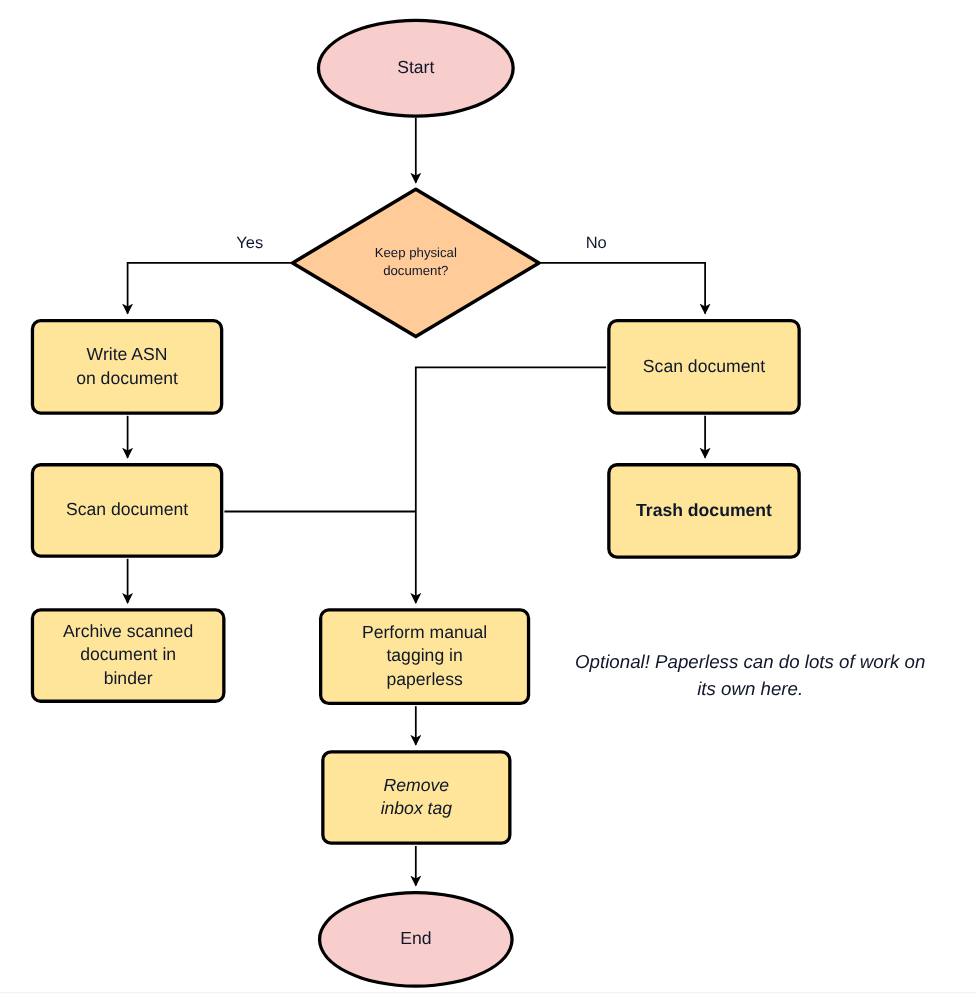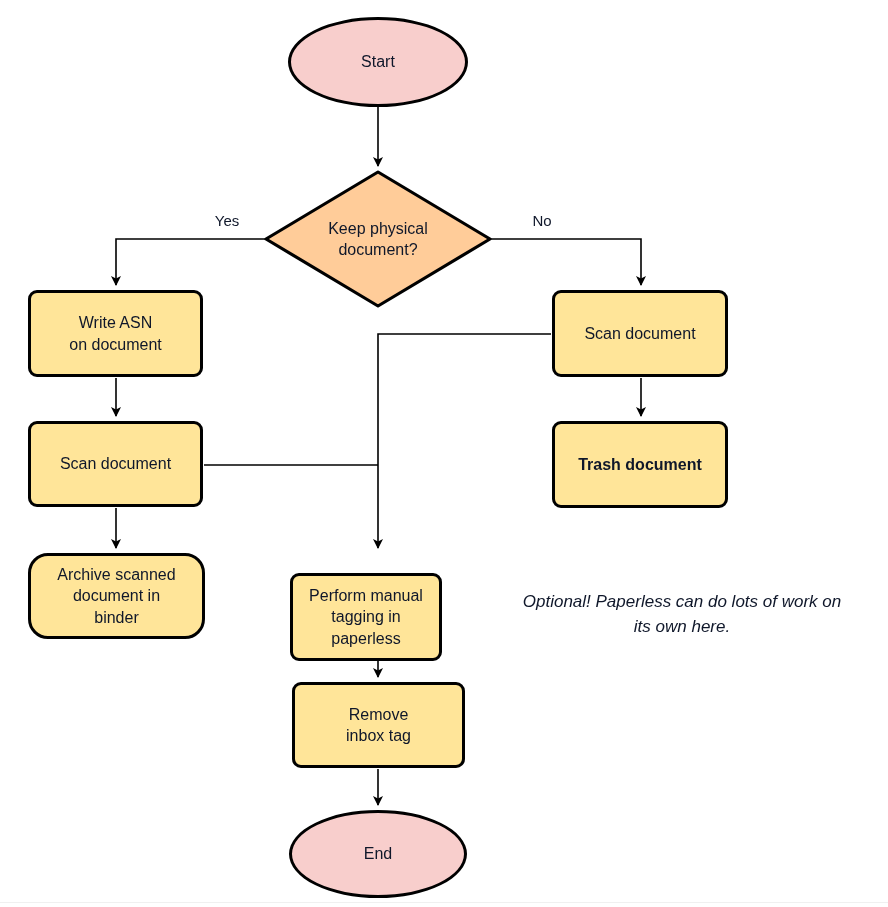--- a/index.html
+++ b/index.html
@@ -54,21 +54,21 @@
   .ellipse {
     background: var(--terminal-fill);
     border-radius: 50%;
   }
   .diamond-label {
     position: absolute;
     display: flex;
     align-items: center;
     justify-content: center;
     text-align: center;
-    font-size: 16px;
+    font-size: 12px;
     line-height: 1.32;
     white-space: pre-line;
   }
   .edge-label {
     position: absolute;
     width: 60px;
     text-align: center;
     font-size: 15px;
   }
   .annotation {
@@ -127,33 +127,33 @@
 
   <div class="edge-label" style="left:197px; top:212px;">Yes</div>
 
   <div class="edge-label" style="left:512px; top:212px;">No</div>
 
   <div class="node rect" style="left:28px; top:290px; width:175px; height:87px;">Write ASN
 on document</div>
 
   <div class="node rect" style="left:28px; top:421px; width:175px; height:86px;">Scan document</div>
 
-  <div class="node rect" style="left:28px; top:553px; width:177px; height:86px;border-radius:20px;">Archive scanned
+  <div class="node rect" style="left:28px; top:553px; width:177px; height:86px;">Archive scanned
 document in
 binder</div>
 
   <div class="node rect" style="left:552px; top:290px; width:176px; height:87px;">Scan document</div>
 
   <div class="node rect" style="left:552px; top:421px; width:176px; height:87px;font-weight:bold;">Trash document</div>
 
-  <div class="node rect" style="left:290px; top:553px; width:152px; height:88px;margin-top:20px;">Perform manual
+  <div class="node rect" style="left:290px; top:553px; width:192px; height:88px;">Perform manual
 tagging in
 paperless</div>
 
-  <div class="node rect" style="left:292px; top:682px; width:173px; height:86px;">Remove
+  <div class="node rect" style="left:292px; top:682px; width:173px; height:86px;font-style:italic;">Remove
 inbox tag</div>
 
   <div class="node ellipse" style="left:289px; top:810px; width:178px; height:88px;">End</div>
 
   <div class="annotation" style="left:480px; top:590px; width:404px;text-align:center;">Optional! Paperless can do lots of work on
 its own here.</div>
 
   <div class="bottom-hairline"></div>
 </div>
 

